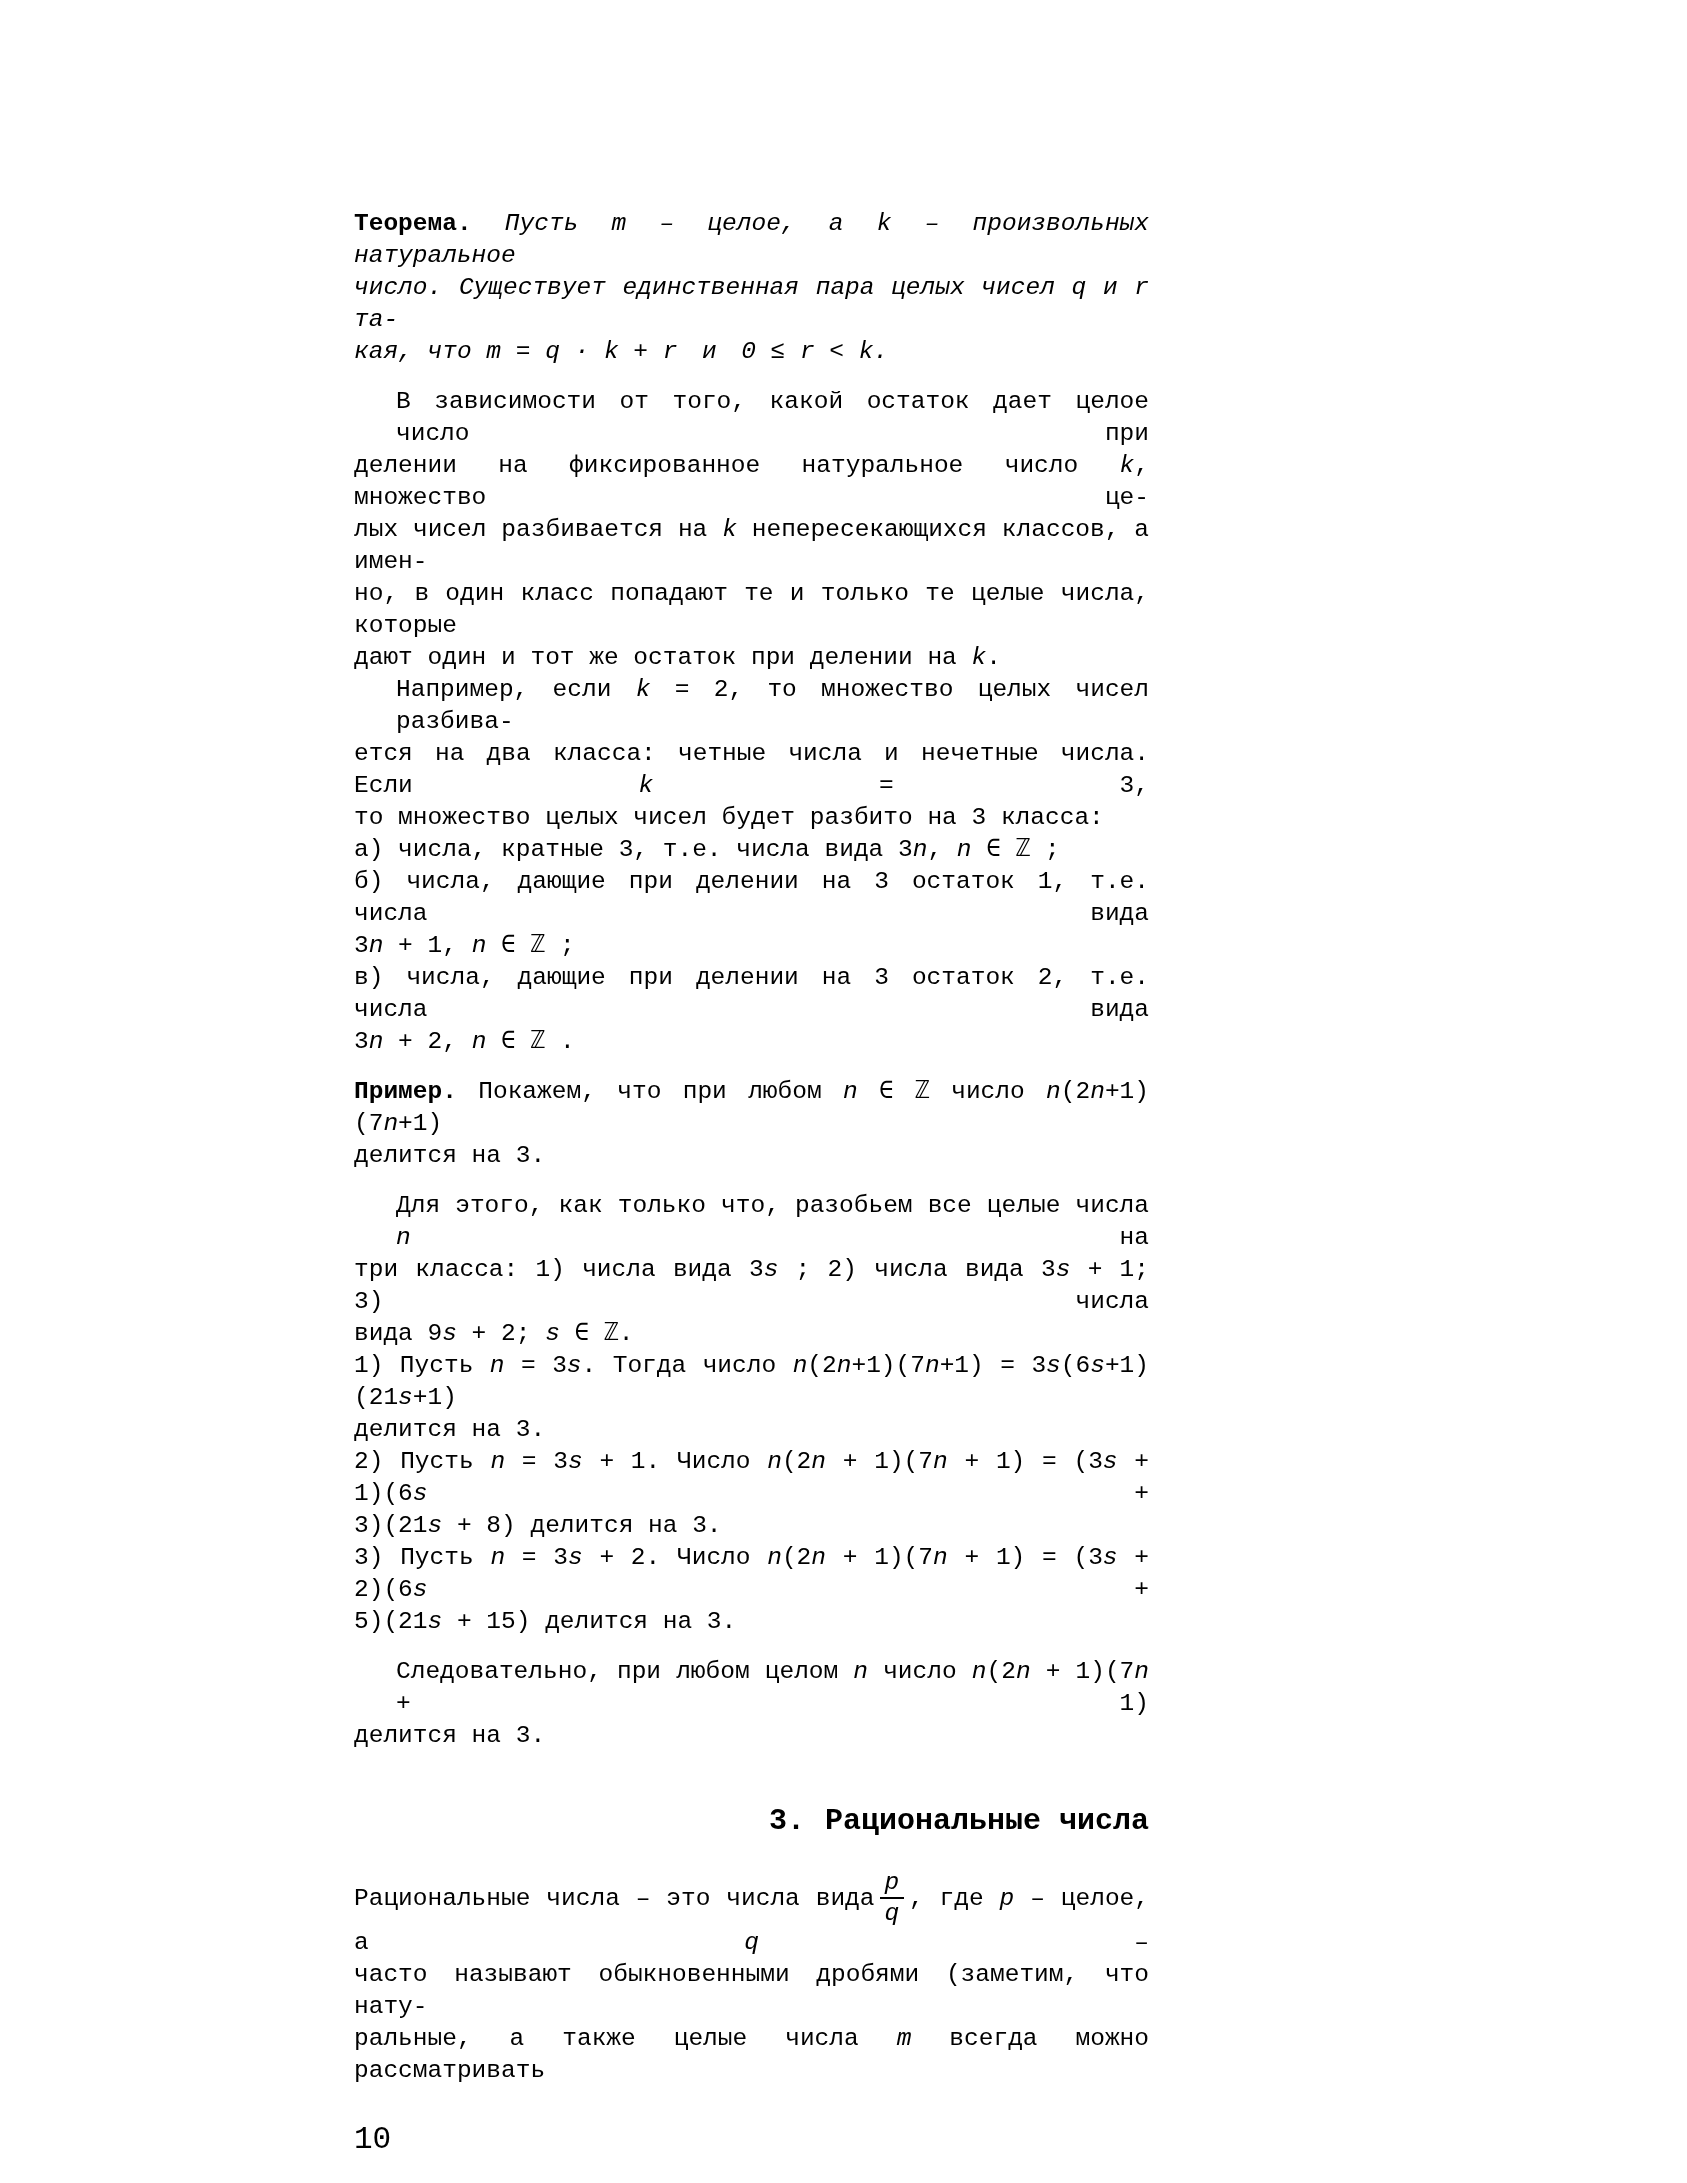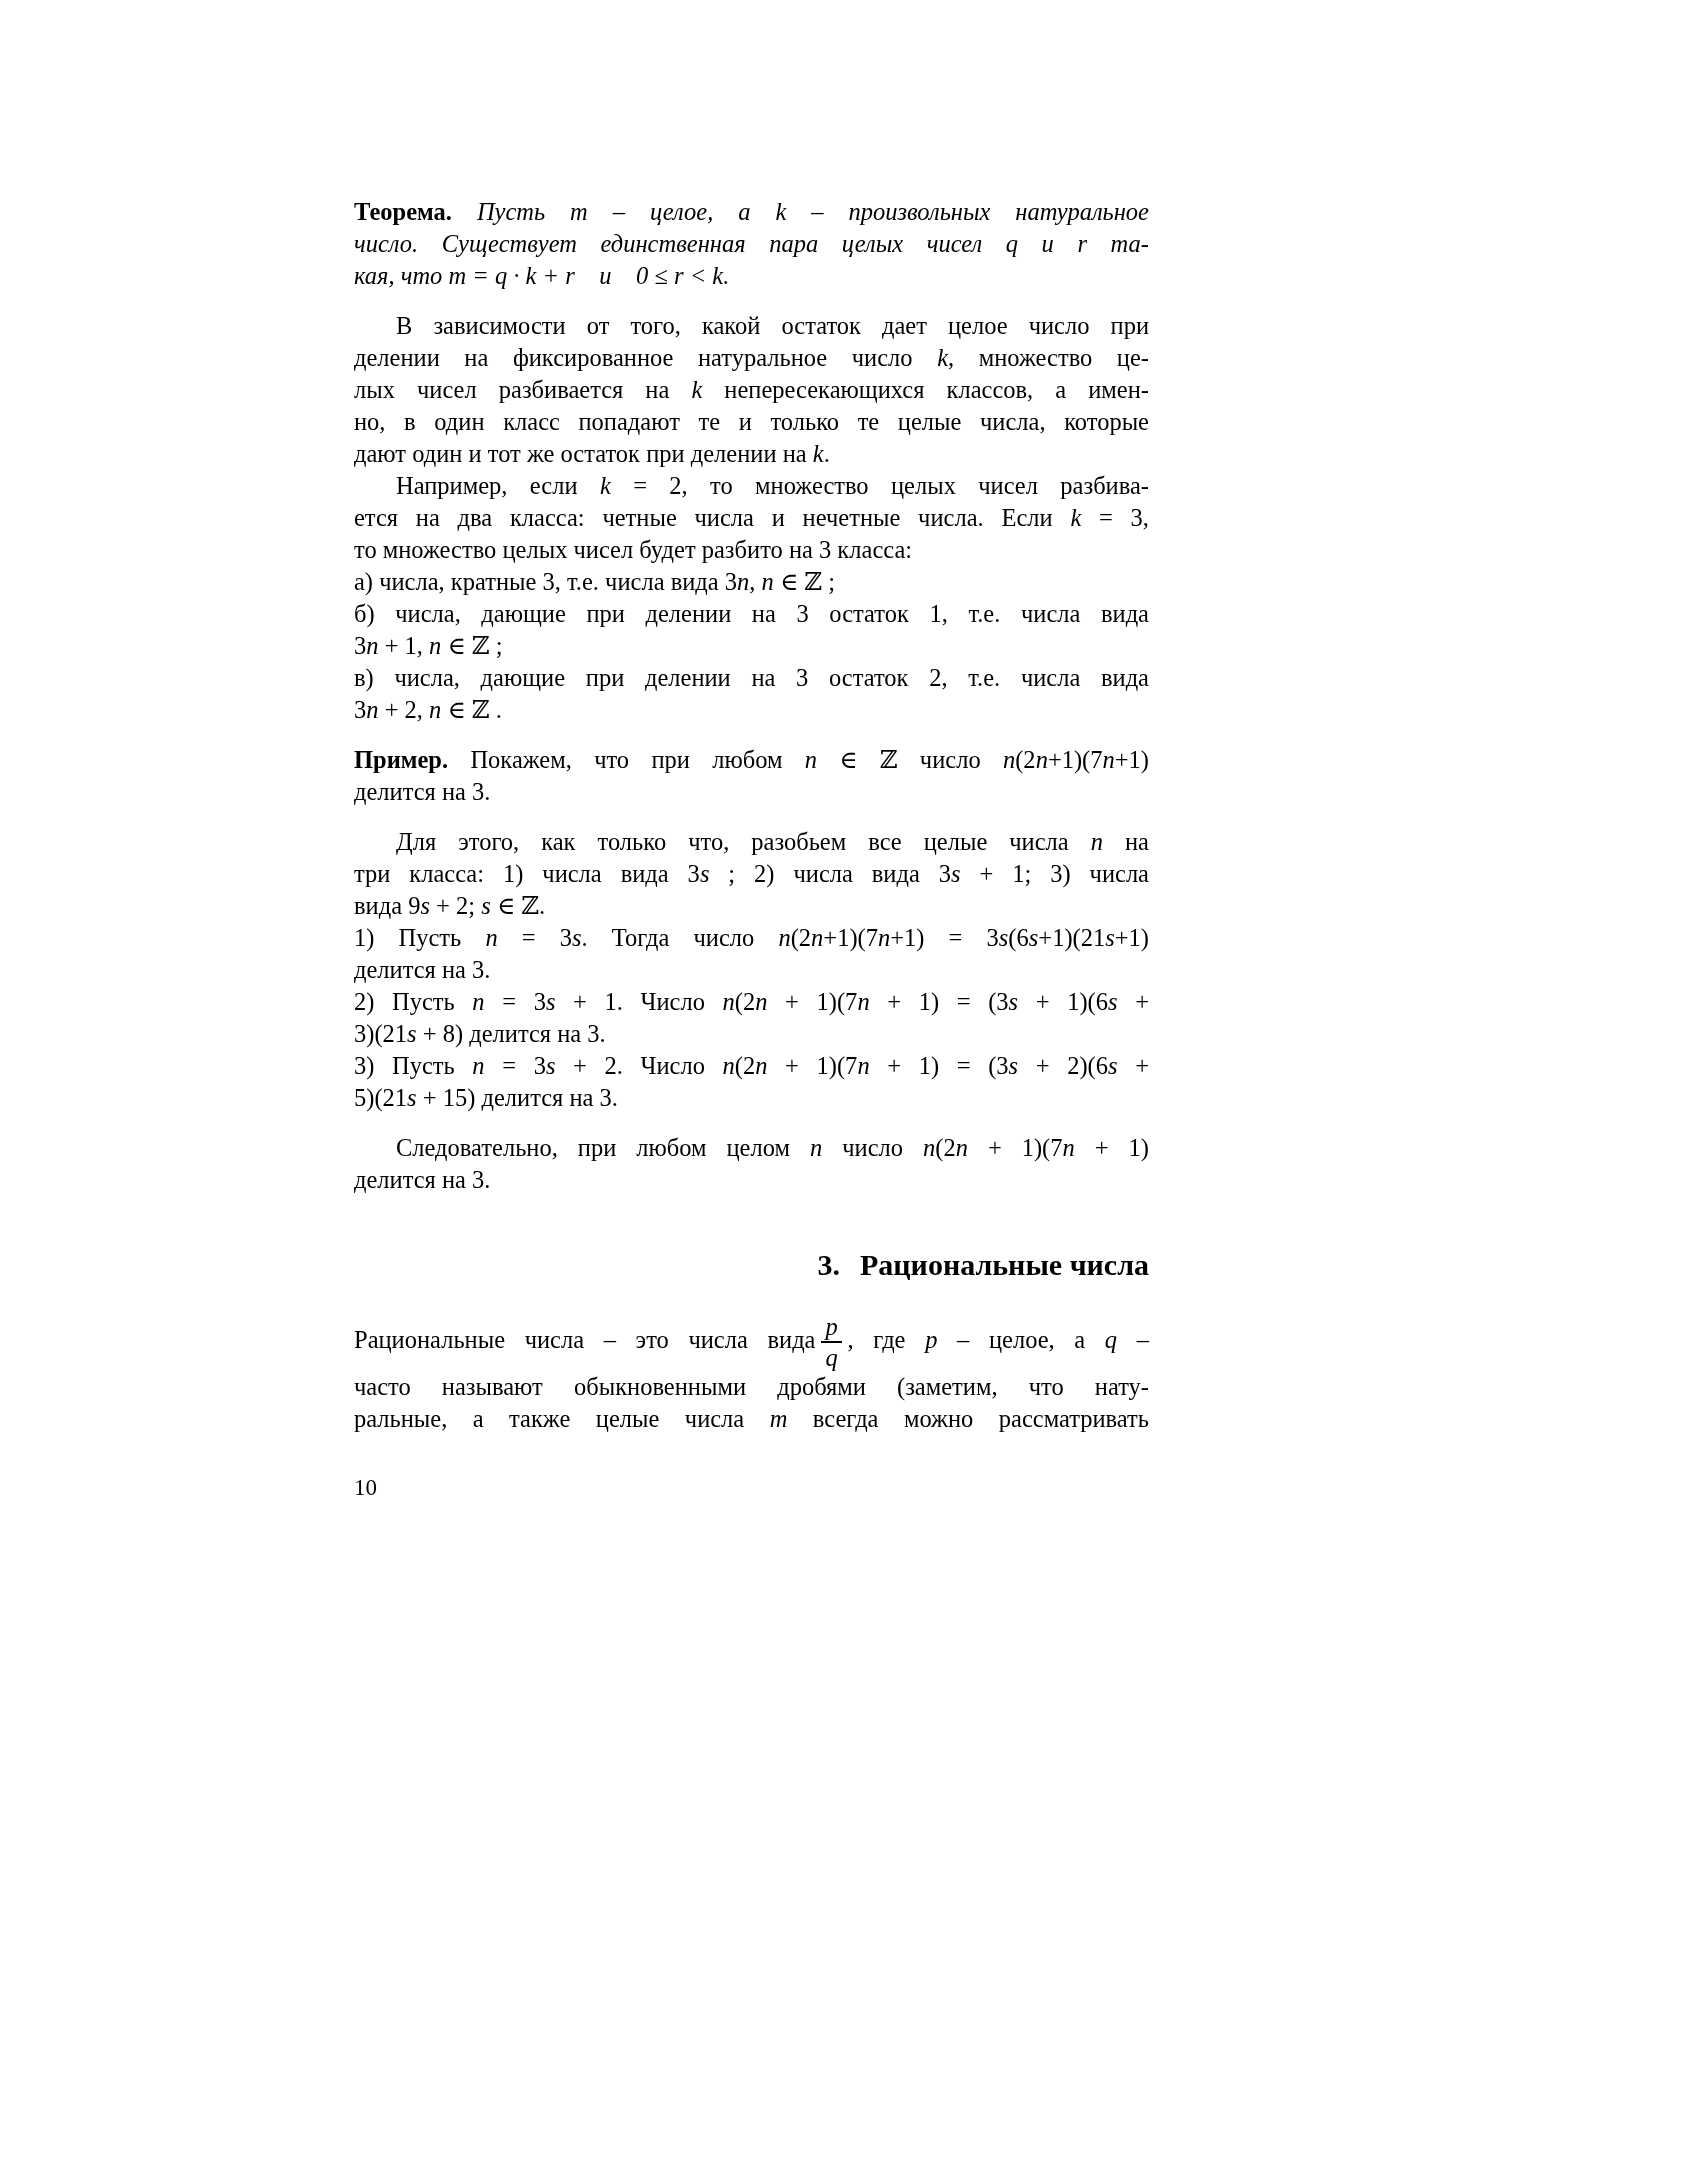--- a/index.html
+++ b/index.html
@@ -8,24 +8,25 @@
     background: #ffffff;
     overflow: hidden;
   }
   body {
     position: relative;
     font-family: "Liberation Serif", "DejaVu Serif", "DejaVu Sans", serif;
     color: #000000;
   }
   #content {
     position: absolute;
-    left: 354px; top: 196px;
+    left: 354px; top: 208px;
     width: 795px;
     font-size: 24.5px;
     line-height: 32px;
+    font-family: Liberation Mono, monospace;
   }
   .para { margin: 0; }
   .para.theorem { margin-bottom: 17px; }
   .para.spaced  { margin-top: 18px; }
   .para.plain   { margin-top: 0; }
   .para.example { margin-top: 18px; margin-bottom: 0; }
   .para.intro   { margin-top: 29px; }
 
   .line { text-align: left; white-space: normal; }
   .line.jst { text-align: justify; text-align-last: justify; }
@@ -52,21 +53,21 @@
     vertical-align: middle;
     font-style: italic;
     line-height: 1.12;
     margin: 0 5.3px;
   }
   .frac .num { padding: 0 4.6px 0.7px; }
   .frac .den { border-top: 2px solid #000; padding: 0.7px 4.6px 0; }
 
   .pageno {
     margin-top: 37px;
-    font-size: 23px;
+    font-size: 31px;
     line-height: 32px;
     text-align: left;
   }
 </style>
 </head>
 <body>
 
 <div id="content">
   <div id="flow">
       <div class="para theorem">

